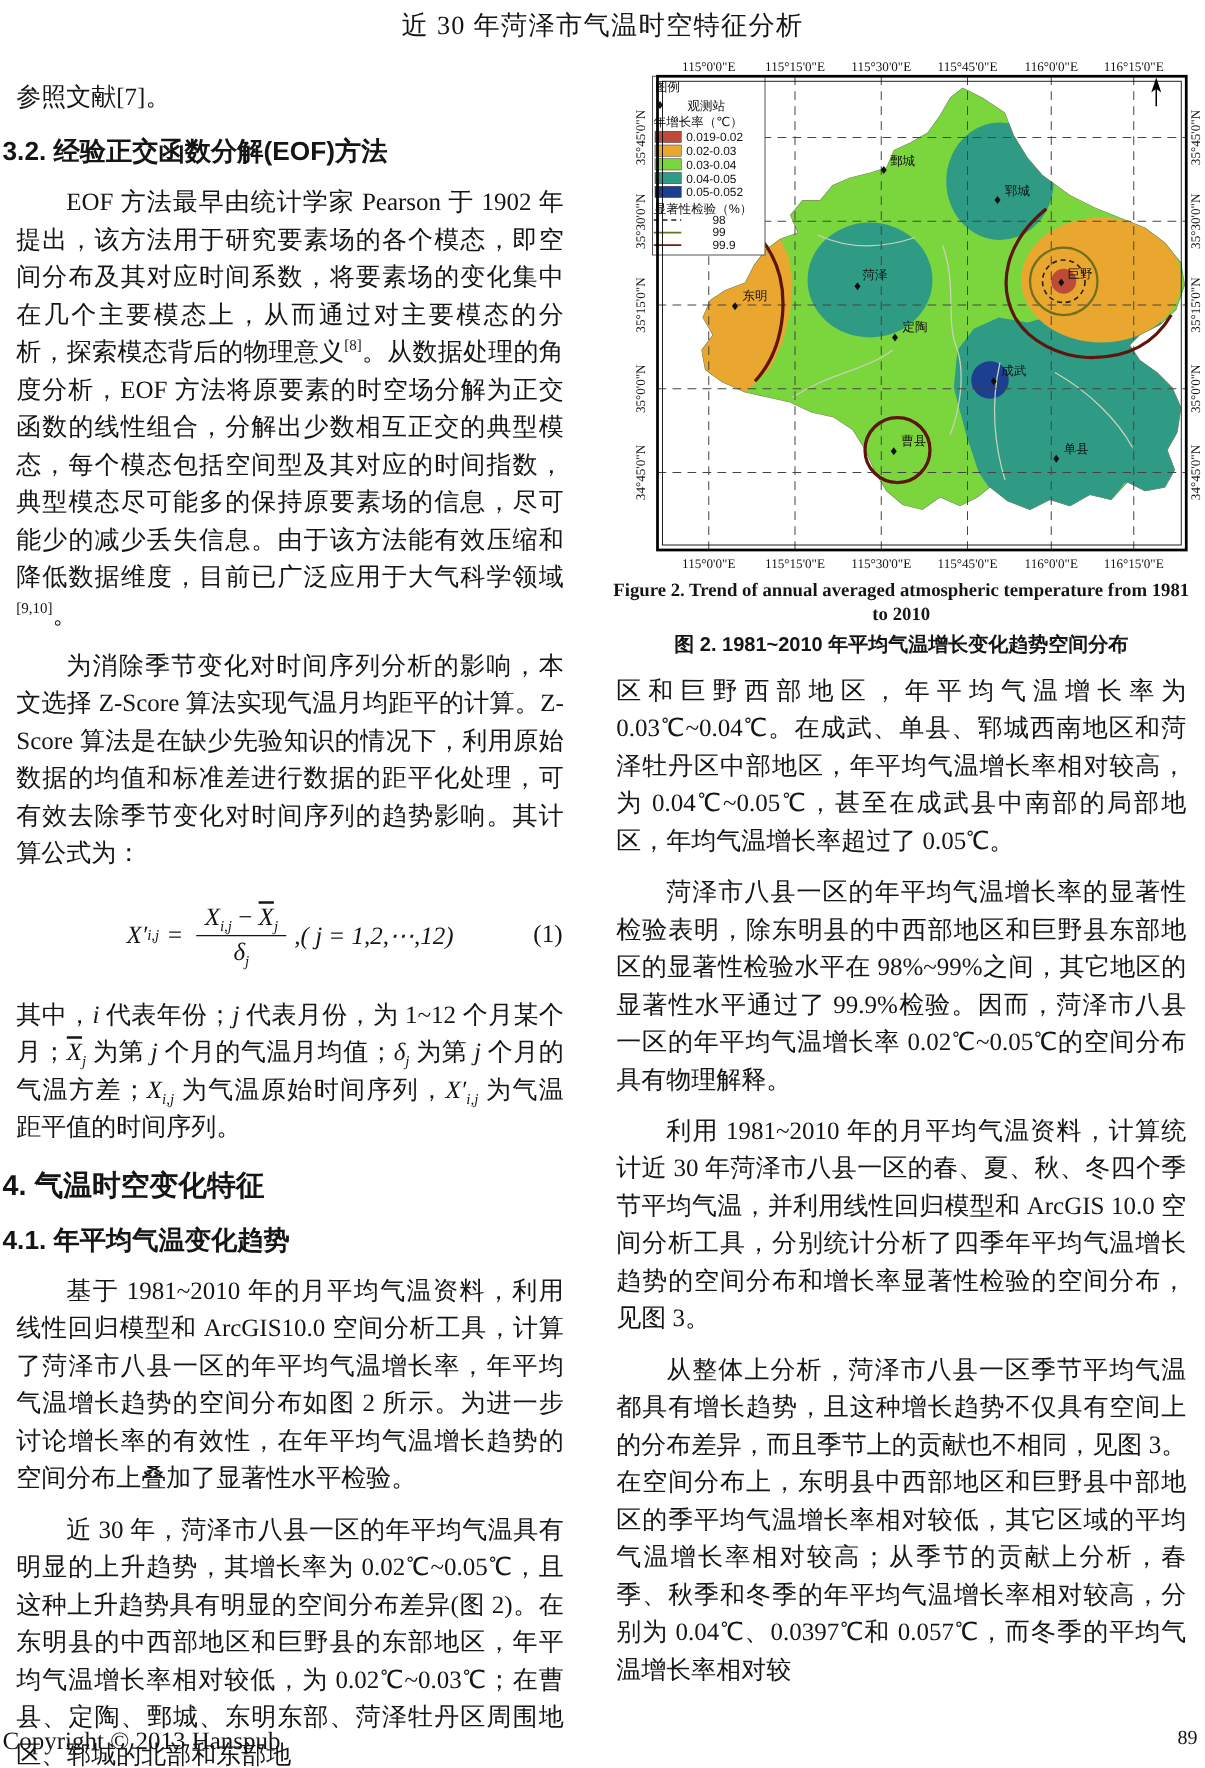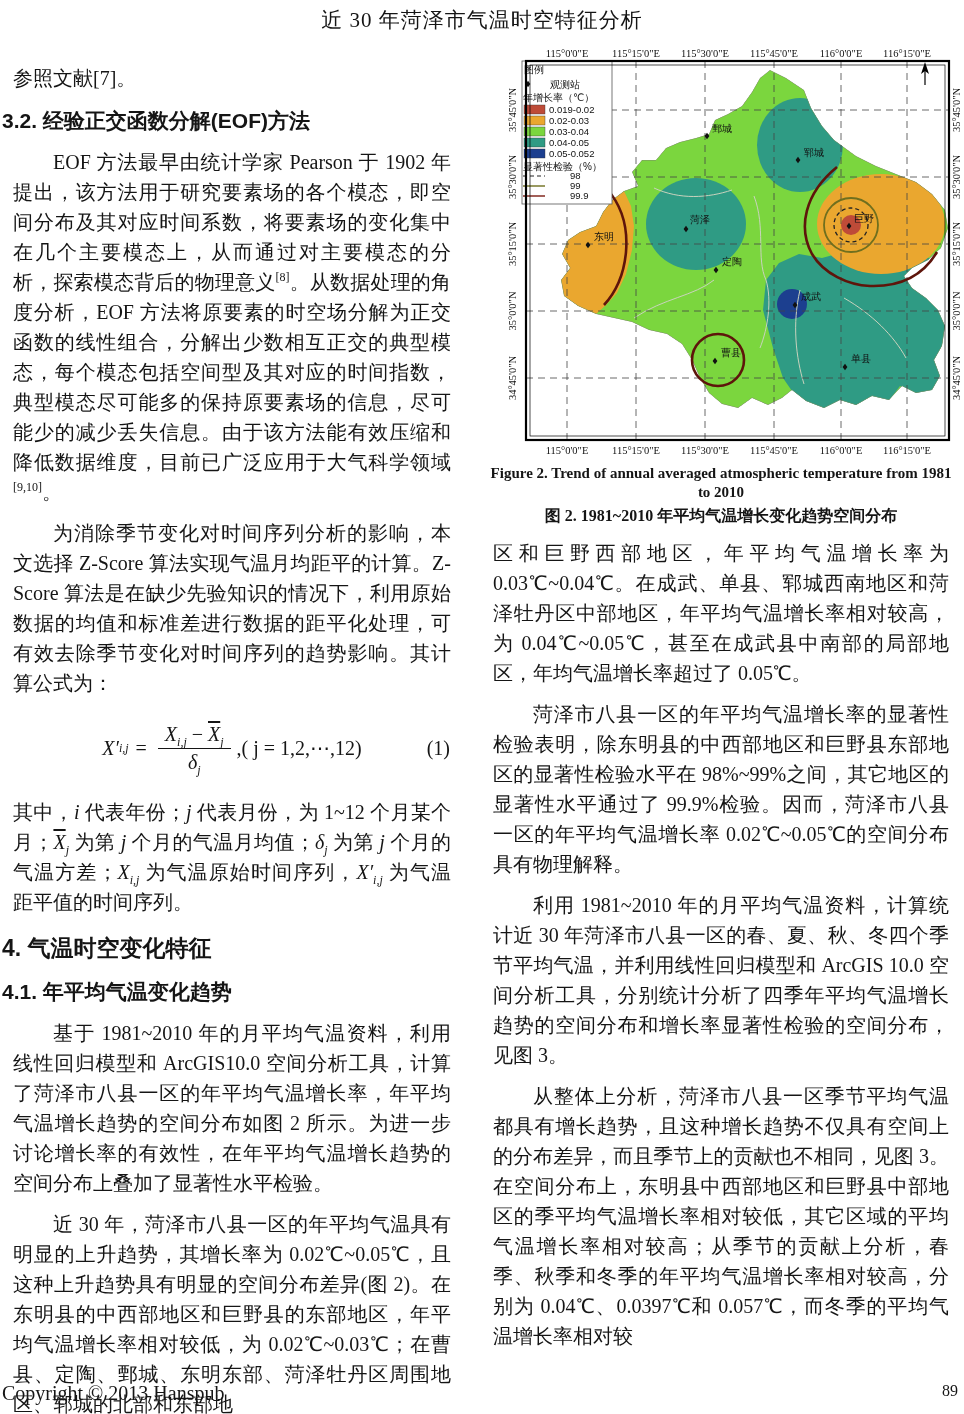--- a/index.html
+++ b/index.html
@@ -33,27 +33,27 @@
   .overbar { text-decoration: overline; }
   sub.msub { font-size: 12px; font-style: italic; line-height: 0; }
   .formula {
     position: relative; display: flex; justify-content: center; align-items: center;
     font-size: 20px; margin: 12px 0 10px; min-height: 76px;
   }
   .formula .eq { margin: 0 7px; }
   .frac { display: inline-flex; flex-direction: column; align-items: center; margin: 0 4px; }
   .frac .num { border-bottom: 1.5px solid #151515; padding: 0 7px 2px; }
   .frac .den { padding-top: 2px; font-family: Liberation Serif, serif; }
-  .formula .tail { margin-left: 2px; }
+  .formula .tail { margin-left: 2px; font-style: italic; }
   .fnum { position: absolute; right: 12px; top: 50%; transform: translateY(-50%); font-style: normal; }
   figure { margin: 0; }
   .map-svg { display: block; margin-left: 22px; }
   figcaption { text-align: center; font-weight: bold; margin-top: 4px; }
   .cap-en { font-size: 15px; line-height: 19px; max-width: 470px; margin: 0 auto; }
-  .cap-zh { font-size: 16px; font-family: Liberation Serif, serif; margin-top: 4px; }
+  .cap-zh { font-size: 16px; font-family: Liberation Sans, sans-serif; margin-top: 4px; }
   .after-fig { margin-top: 12px; }
   .footer-left  { position: absolute; left: 2px;  top: 1382px; font-size: 20px; }
   .footer-right { position: absolute; right: 6px; top: 1382px; font-size: 16px; }
   svg text { font-family: "Liberation Serif", "DejaVu Serif", serif; }
   .tick { font-size: 10.5px; fill: #111; }
   .city-label { font-size: 10px; fill: #111; font-family: "Liberation Sans", "DejaVu Sans", sans-serif; }
   .legend-text  { font-size: 10px;   fill: #111; font-family: "Liberation Sans", "DejaVu Sans", sans-serif; }
   .legend-text-sm { font-size: 9.5px; fill: #111; font-family: "Liberation Sans", "DejaVu Sans", sans-serif; }
 </style>
 </head>

